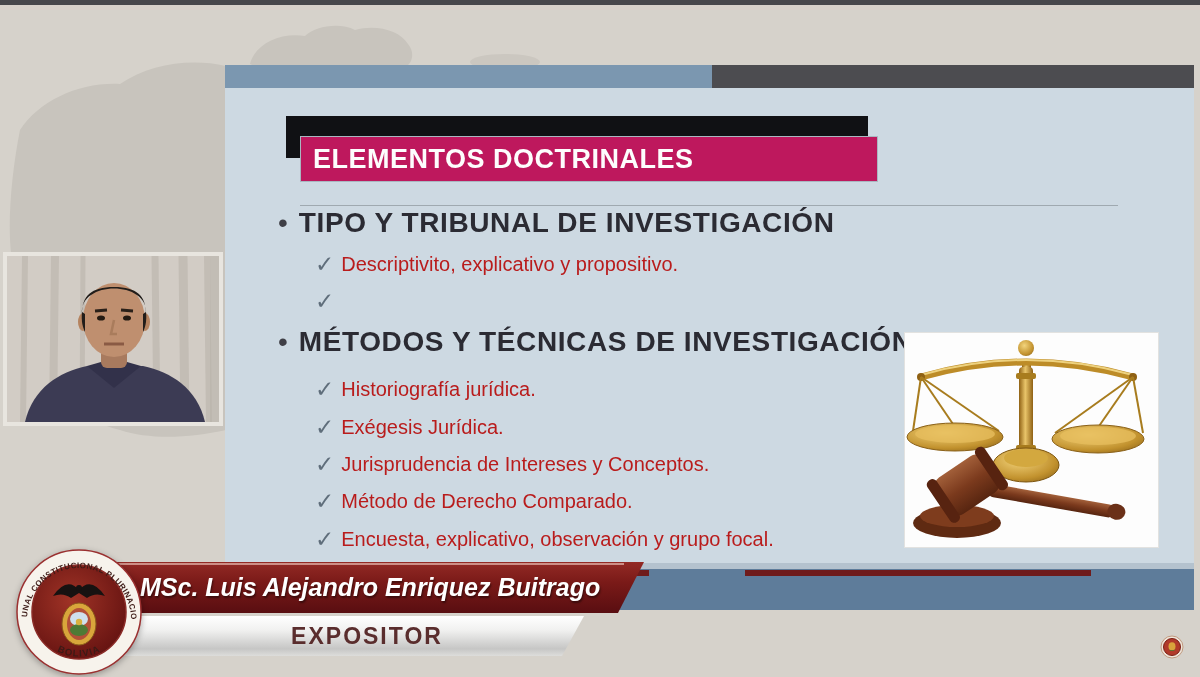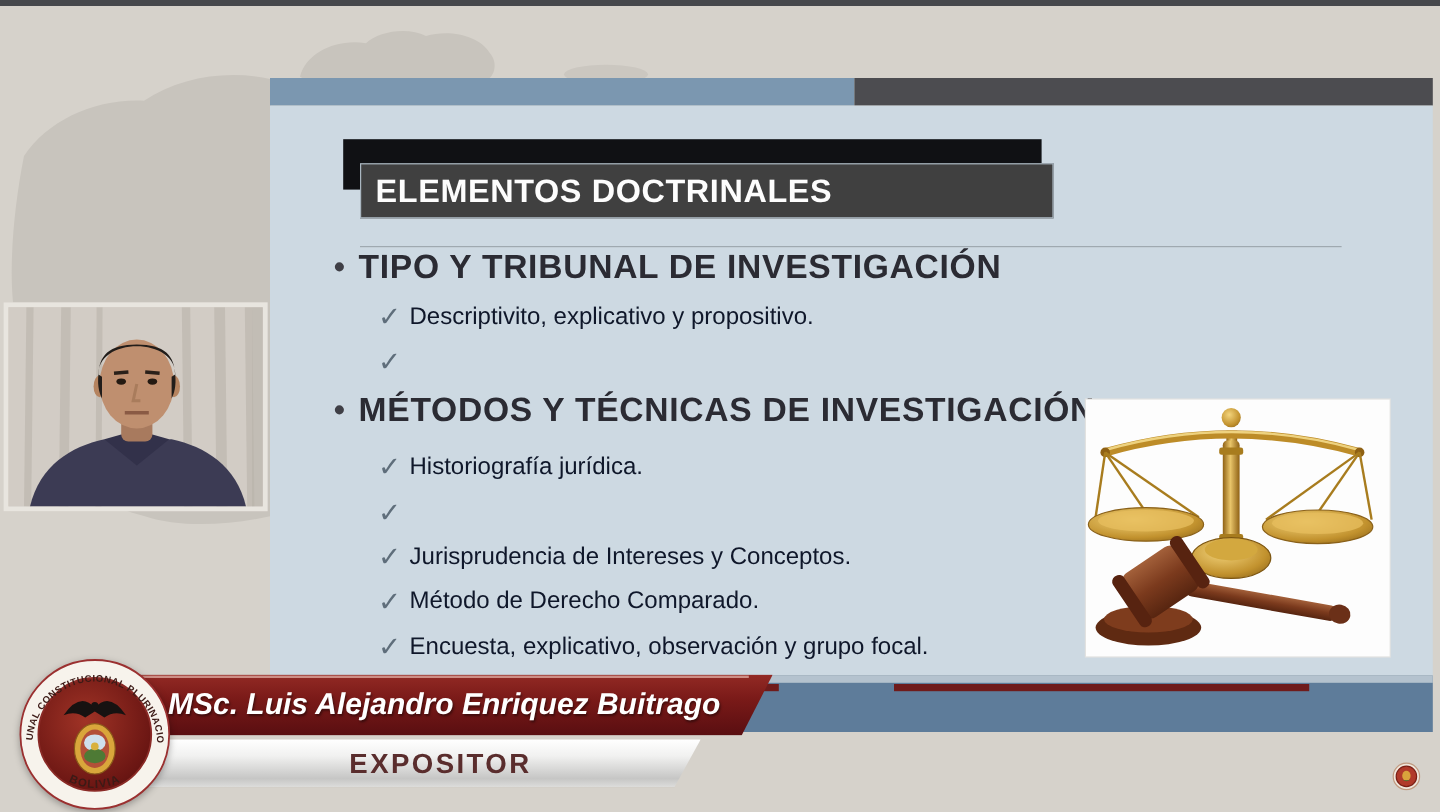--- a/index.html
+++ b/index.html
@@ -15,32 +15,32 @@
   .slide{position:absolute;left:225px;top:65px;width:969px;height:545px;z-index:1;}
   .topbar-blue{position:absolute;left:0;top:0;width:487px;height:23px;background:#7b97b0;}
   .topbar-dark{position:absolute;left:487px;top:0;width:482px;height:23px;background:#4c4c50;}
   .slide-body{position:absolute;left:0;top:23px;width:969px;height:475px;background:#cdd9e2;}
   .slide-footer{position:absolute;left:0;bottom:0;width:969px;height:47px;background:#5e7c9a;border-top:6px solid #b4c2ce;box-sizing:border-box;}
   .footer-line{position:absolute;top:1px;height:6px;background:#6f1b1b;}
   .footer-line.seg1{left:400px;width:24px;}
   .footer-line.seg2{left:520px;width:346px;}
 
   .title-shadow{position:absolute;left:61px;top:51px;width:582px;height:42px;background:#101114;}
-  .title-bar{position:absolute;left:75px;top:71px;width:578px;height:46px;background:#404040;border:1px solid #aab7c1;box-sizing:border-box;}
+  .title-bar{position:absolute;left:75px;top:71px;width:578px;height:46px;background:#be185d;border:1px solid #aab7c1;box-sizing:border-box;}
   .title-bar .t{display:block;line-height:44px;padding-left:12px;font-size:27px;font-weight:bold;color:#fdfdfd;letter-spacing:.5px;}
 
   .divider{position:absolute;left:75px;top:140px;width:818px;height:1px;background:#9fa9b0;}
 
   .row{position:absolute;display:flex;align-items:center;white-space:nowrap;}
   .h-row{left:53px;height:36px;gap:11px;}
   .h-row .bullet{font-size:28px;color:#3f3f46;line-height:36px;}
   .h-row .h-text{font-size:28px;font-weight:bold;color:#2b2b33;letter-spacing:.6px;}
   .c-row{left:90px;height:30px;gap:7px;}
   .c-row .check{font-size:23px;color:#5f6e7b;line-height:30px;}
-  .c-row .c-text{font-size:20px;color:#0f172a;}
+  .c-row .c-text{font-size:20px;color:#b91c1c;}
   .r-h1{top:140px;} .r-i1{top:184px;} .r-i2{top:221px;}
   .r-h2{top:259px;} .r-j1{top:309px;} .r-j2{top:347px;}
   .r-j3{top:384px;} .r-j4{top:421px;} .r-j5{top:459px;}
 
   .justice-box{position:absolute;left:680px;top:268px;width:253px;height:214px;background:#fdfdfd;box-shadow:0 0 0 1px #e2e2e0;}
 
   
   .webcam{position:absolute;left:3px;top:252px;width:220px;height:174px;z-index:2;
     border:4px solid #e8e5df;box-sizing:border-box;background:#d2ccc5;}
 
@@ -99,20 +99,21 @@
     <div class="row h-row r-h2">
       <span class="bullet">•</span>
       <span class="h-text">MÉTODOS Y TÉCNICAS DE INVESTIGACIÓN</span>
     </div>
     <div class="row c-row r-j1">
       <span class="check">✓</span>
       <span class="c-text">Historiografía jurídica.</span>
     </div>
     <div class="row c-row r-j2">
       <span class="check">✓</span>
+      <span class="c-text">Exégesis Jurídica.</span>
     </div>
     <div class="row c-row r-j3">
       <span class="check">✓</span>
       <span class="c-text">Jurisprudencia de Intereses y Conceptos.</span>
     </div>
     <div class="row c-row r-j4">
       <span class="check">✓</span>
       <span class="c-text">Método de Derecho Comparado.</span>
     </div>
     <div class="row c-row r-j5">

